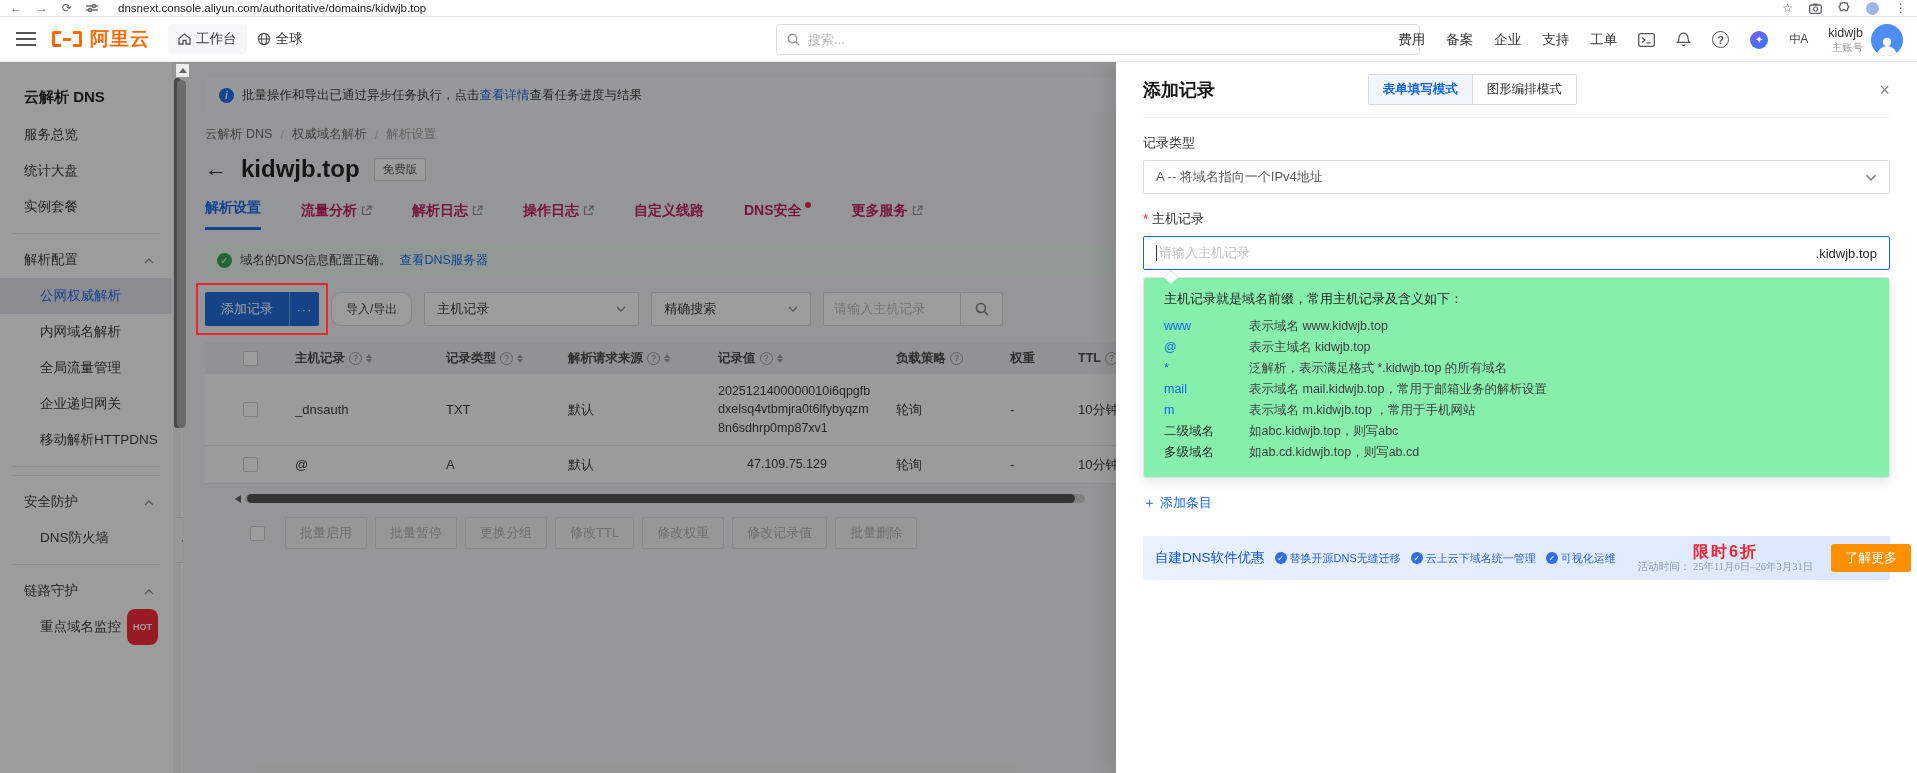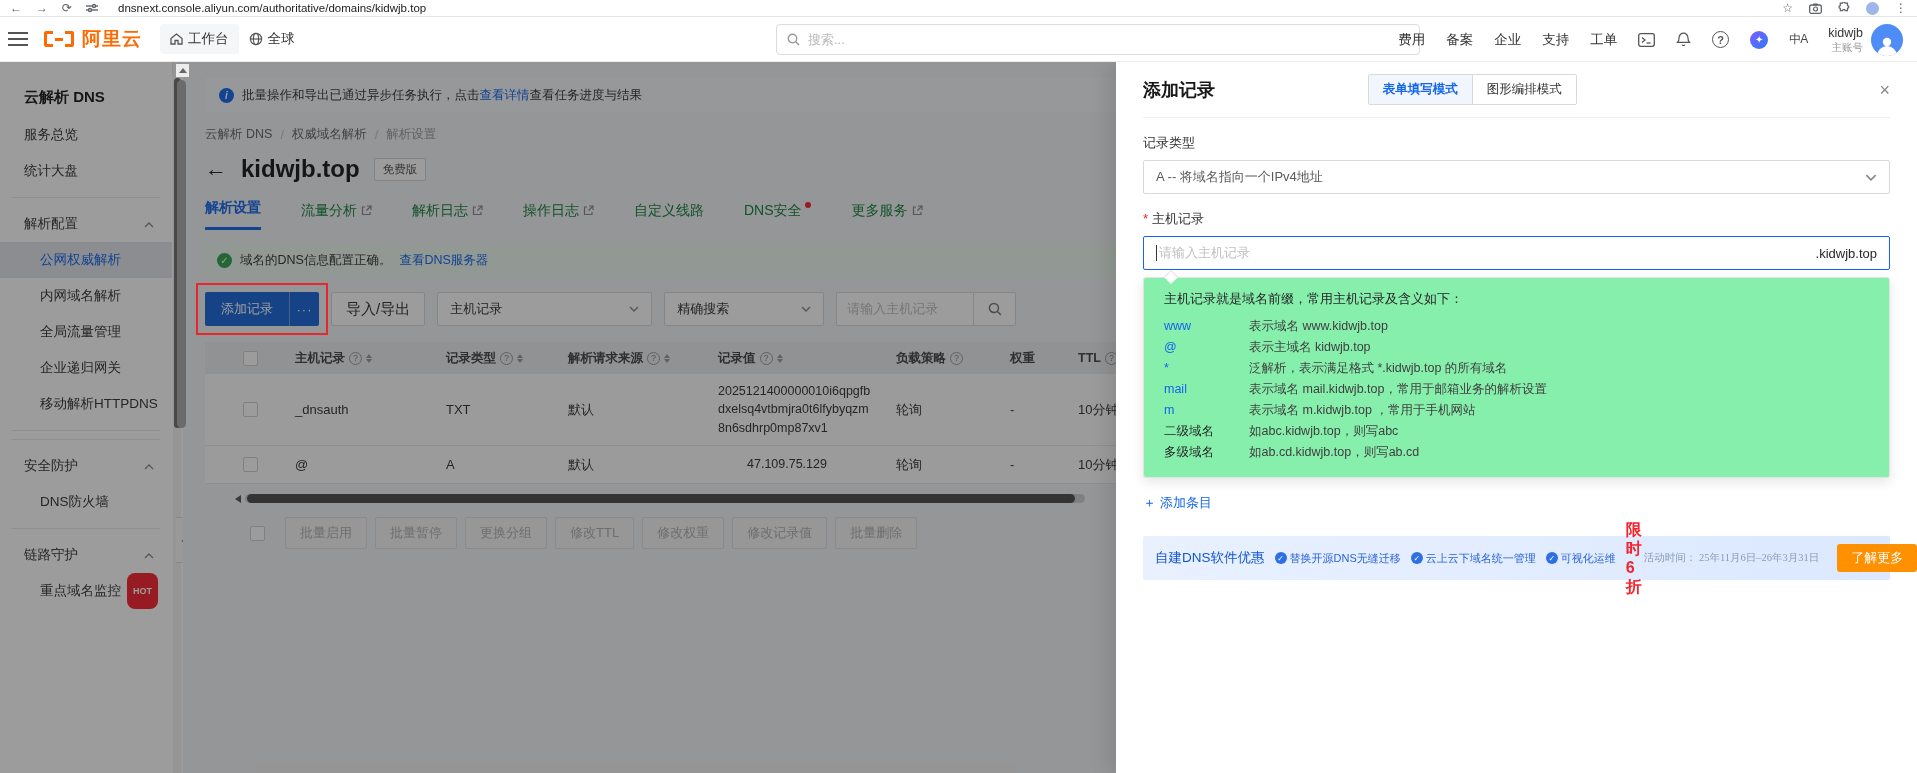--- a/index.html
+++ b/index.html
@@ -9,21 +9,21 @@
 
   
   .browser-bar { position:absolute; left:0; top:0; width:100%; height:17px; background:#fff; border-bottom:1px solid #e6e6e6; display:flex; align-items:center; padding:0 10px; gap:14px; z-index:80; }
   .browser-bar .bicon { color:#5f6368; font-size:12px; line-height:1; }
   .url-pill { display:flex; align-items:center; gap:20px; flex:0 0 auto; }
   .url-text { font-size:11.5px; color:#202124; }
   .browser-right { margin-left:auto; display:flex; align-items:center; gap:16px; }
   .bavatar { width:13px; height:13px; border-radius:50%; background:#9fb6e8; display:inline-block; }
 
   
-  .navbar { position:absolute; left:0; top:17px; width:100%; height:45px; background:#fff; border-bottom:1px solid #ececec; display:flex; align-items:center; padding:0 8px; z-index:80; }
+  .navbar { position:absolute; left:0; top:17px; width:100%; height:45px; background:#fff; border-bottom:1px solid #ececec; display:flex; align-items:center; padding:0 16px; z-index:80; }
   .hamburger { width:20px; display:flex; flex-direction:column; gap:4px; cursor:pointer; margin-right:16px; }
   .hamburger i { display:block; height:2px; background:#555; }
   .logo { display:flex; align-items:center; gap:4px; margin-right:18px; }
   .logo .bracket { display:inline-block; width:9px; height:16px; border:3px solid #ff6a00; }
   .logo .bracket.l { border-right:none; border-radius:3px 0 0 3px; }
   .logo .bracket.r { border-left:none; border-radius:0 3px 3px 0; }
   .logo .dash { display:inline-block; width:8px; height:3px; background:#ff6a00; margin:0 -2px; }
   .logo .logo-text { color:#ff6a00; font-size:19px; font-weight:bold; letter-spacing:1px; margin-left:4px; }
   .nav-entry { display:flex; align-items:center; gap:5px; font-size:13.5px; color:#333; padding:6px 10px; border-radius:4px; cursor:pointer; }
   .nav-entry.boxed { background:#f5f6f8; }
@@ -64,32 +64,32 @@
   .ico-info { width:15px; height:15px; border-radius:50%; background:#1366ec; color:#fff; font-size:10px; font-style:italic; font-weight:bold; display:inline-flex; align-items:center; justify-content:center; flex:0 0 auto; }
   .link-blue { color:#1366ec; cursor:pointer; }
   .breadcrumb { margin-top:14px; font-size:12.5px; color:#666; display:flex; gap:8px; align-items:center; }
   .crumb-sep { color:#c5c5c5; }
   .breadcrumb .last { color:#9b9b9b; }
   .title-row { margin-top:12px; display:flex; align-items:center; gap:14px; }
   .back-arrow { font-size:22px; color:#222; cursor:pointer; line-height:1; }
   .page-title { font-size:24px; font-weight:bold; color:#181818; }
   .title-badge { font-size:11.5px; color:#555; border:1px solid #d4d4d4; background:#fff; padding:3px 8px; border-radius:2px; }
   .tabs { margin-top:16px; display:flex; gap:40px; align-items:flex-end; }
-  .tab { font-size:14px; color:#15803d; padding-bottom:10px; cursor:pointer; position:relative; display:flex; align-items:center; gap:4px; }
+  .tab { font-size:14px; color:#be185d; padding-bottom:10px; cursor:pointer; position:relative; display:flex; align-items:center; gap:4px;font-weight:bold; }
   .tab.active { color:#1366ec; font-weight:bold; border-bottom:3px solid #1366ec; }
   .tab .reddot { width:6px; height:6px; border-radius:50%; background:#f5222d; position:relative; top:-6px; left:-1px; }
   .ext-ico { color:#888; }
   .success-bar { margin-top:14px; height:32px; background:#eef8ef; display:flex; align-items:center; gap:8px; padding:0 12px; font-size:12.5px; border-radius:2px; }
   .ico-check-green { width:15px; height:15px; border-radius:50%; background:#2ea44f; color:#fff; font-size:10px; display:inline-flex; align-items:center; justify-content:center; flex:0 0 auto; }
 
   .toolbar { margin-top:16px; display:flex; gap:12px; align-items:center; }
   .btn-primary-split { display:flex; height:34px; background:#1766d9; border-radius:2px; overflow:hidden; color:#fff; }
   .btn-primary-main { padding:0 16px; display:flex; align-items:center; font-size:13px; cursor:pointer; }
   .btn-primary-more { width:30px; display:flex; align-items:center; justify-content:center; border-left:1px solid rgba(255,255,255,.35); cursor:pointer; font-size:13px; letter-spacing:1px; }
-  .btn-plain { height:34px; background:#fff; border:1px solid #d9d9d9; border-radius:2px; display:flex; align-items:center; padding:0 14px; font-size:15px; color:#333; cursor:pointer; }
+  .btn-plain { height:34px; background:#fff; border:1px solid #d9d9d9; border-radius:10px; display:flex; align-items:center; padding:0 14px; font-size:12px; color:#333; cursor:pointer; }
   .select-box { height:34px; width:215px; background:#fff; border:1px solid #d9d9d9; border-radius:2px; display:flex; align-items:center; justify-content:space-between; padding:0 12px; font-size:13px; color:#333; cursor:pointer; }
   .select-box.narrow { width:160px; }
   .chev { color:#888; }
   .search-group { display:flex; }
   .input-plain { height:34px; width:137px; background:#fff; border:1px solid #d9d9d9; border-right:none; border-radius:2px 0 0 2px; display:flex; align-items:center; padding:0 10px; }
   .input-plain .ph { color:#bdbdbd; font-size:13px; white-space:nowrap; }
   .search-btn { width:43px; height:34px; background:#fff; border:1px solid #d9d9d9; border-radius:0 2px 2px 0; display:flex; align-items:center; justify-content:center; cursor:pointer; }
 
   .dns-table { margin-top:16px; position:relative; width:911px; }
   .thead { position:relative; height:32px; background:#eceef1; }
@@ -145,21 +145,21 @@
   .help-row { display:flex; font-size:12.5px; line-height:21px; }
   .help-term { width:85px; flex:0 0 auto; color:#262626; }
   .help-term.is-link { color:#1366ec; cursor:pointer; }
   .help-desc { color:#404040; }
   .add-entry { margin-top:16px; display:inline-flex; align-items:center; gap:4px; color:#1366ec; font-size:13px; cursor:pointer; }
   .promo { margin-top:24px; height:44px; background:linear-gradient(90deg,#e9f1ff,#dbe8ff); border-radius:2px; display:flex; align-items:center; padding:0 12px; gap:10px; }
   .promo-title { color:#1155d6; font-size:13.5px; font-weight:normal; white-space:nowrap; }
   .promo-feats { display:flex; gap:10px; align-items:center; }
   .feat { display:flex; align-items:center; gap:3px; color:#2a63d8; font-size:11px; white-space:nowrap; }
   .feat .chk { width:12px; height:12px; border-radius:50%; background:#2f6fe4; color:#fff; font-size:8px; display:inline-flex; align-items:center; justify-content:center; }
-  .promo-mid { margin-left:0; display:flex; flex-direction:row; align-items:center; line-height:1.2; }
+  .promo-mid { margin-left:12px; display:flex; flex-direction:column; align-items:center; line-height:1.2; }
   .promo-discount { color:#f5222d; font-size:16px; font-weight:bold; letter-spacing:2px; }
   .promo-period { color:#8b9bb7; font-size:10.5px; white-space:nowrap;font-family:Liberation Serif, serif; }
   .promo-cta { margin-left:8px; background:#ff9000; color:#fff; font-size:13px; padding:5px 14px; border-radius:3px; cursor:pointer; white-space:nowrap; }
 </style>
 </head>
 <body>
 
 <div id="app">
 
   <div class="browser-bar">
@@ -272,20 +272,23 @@
 
     <div class="sidebar">
       <div class="sb-title">云解析 DNS</div>
       <div id="sb-items">
           <div class="sb-item">
             <span>服务总览</span>
           </div>
           <div class="sb-item">
             <span>统计大盘</span>
           </div>
+          <div class="sb-item">
+            <span>实例套餐</span>
+          </div>
           <div class="sb-divider"></div>
           <div class="sb-item sb-group">
             <span>解析配置</span>
             <span class="sb-caret"><svg width="10" height="6" viewBox="0 0 10 6">
                 <polyline points="1,5 5,1 9,5" fill="none" stroke="#888" stroke-width="1.3"></polyline>
               </svg></span>
           </div>
           <div class="sb-item sb-sub selected">
             <span>公网权威解析</span>
           </div>

